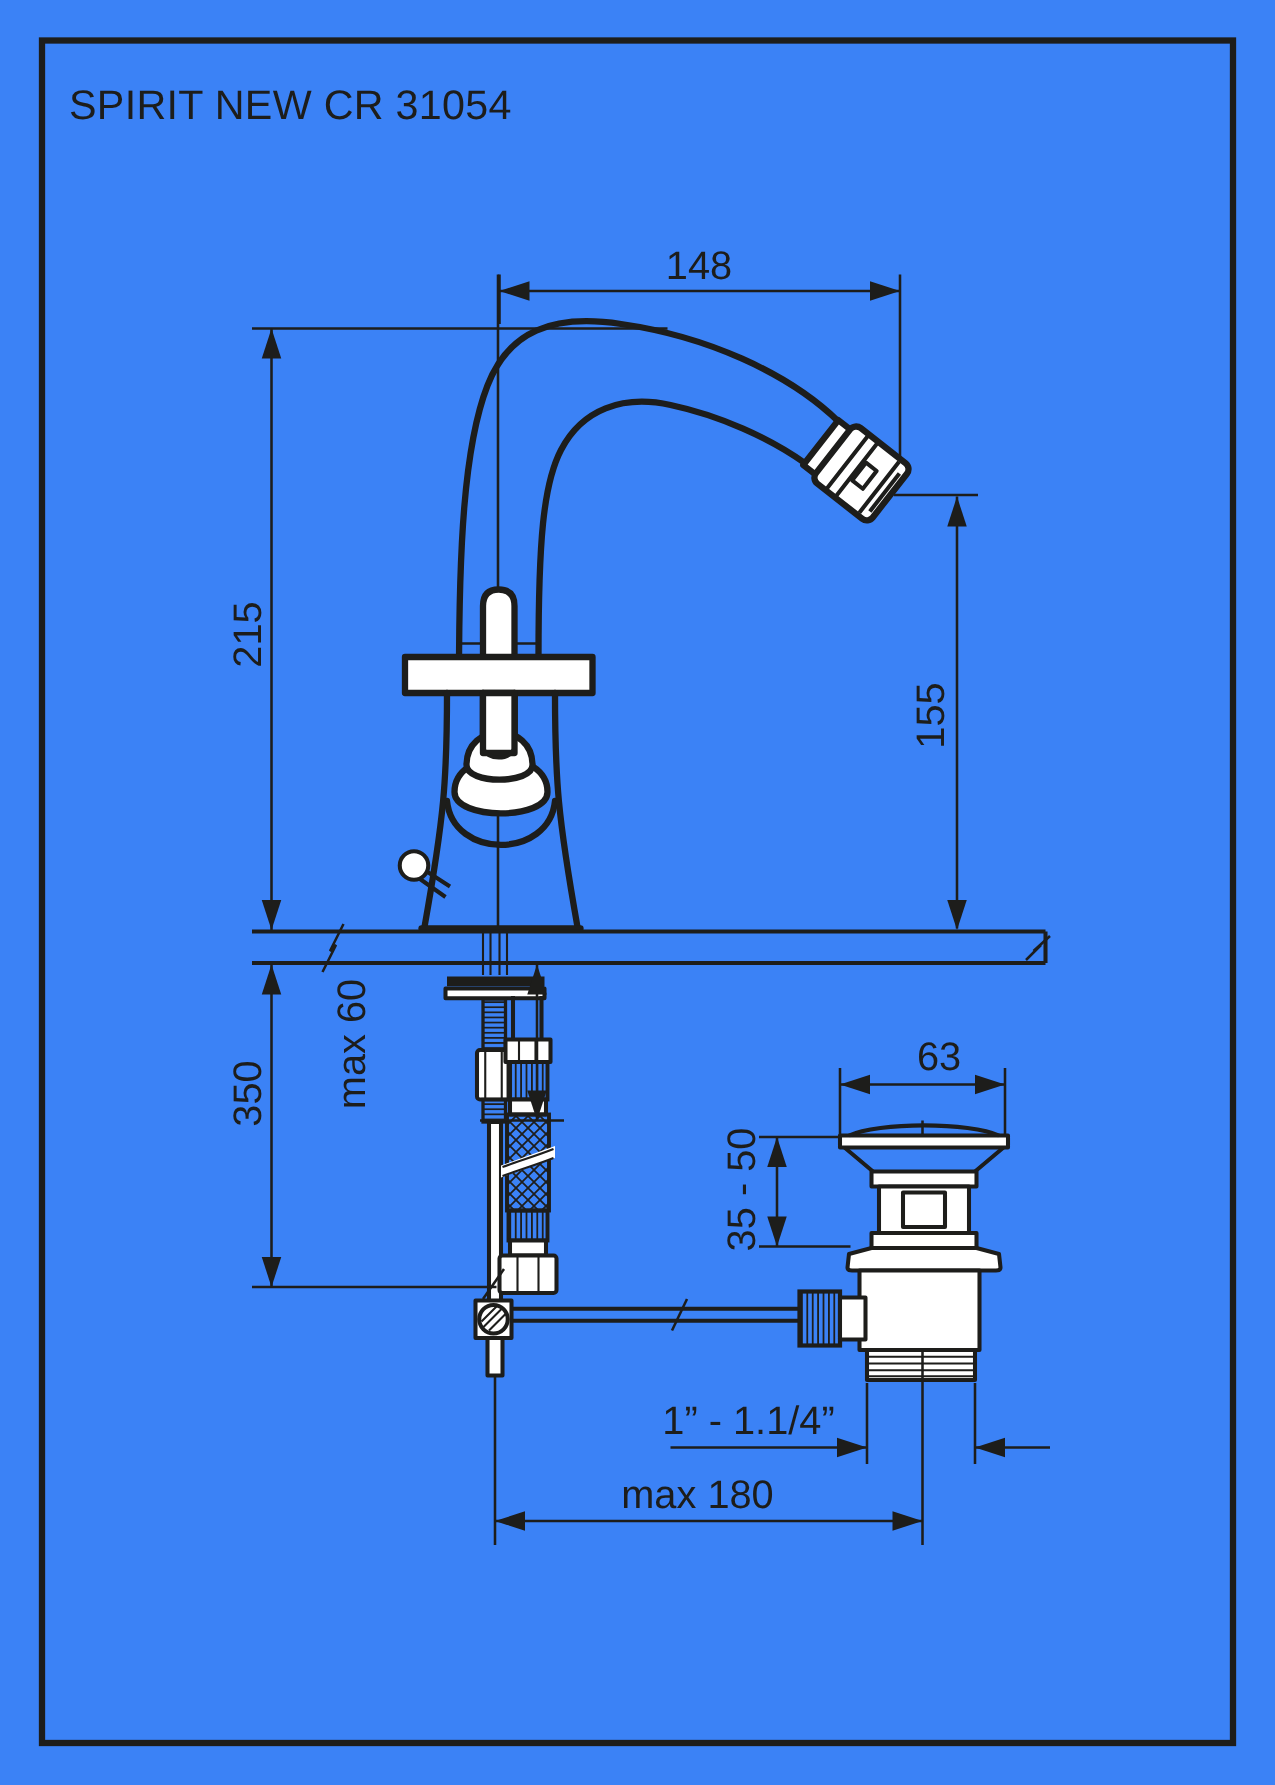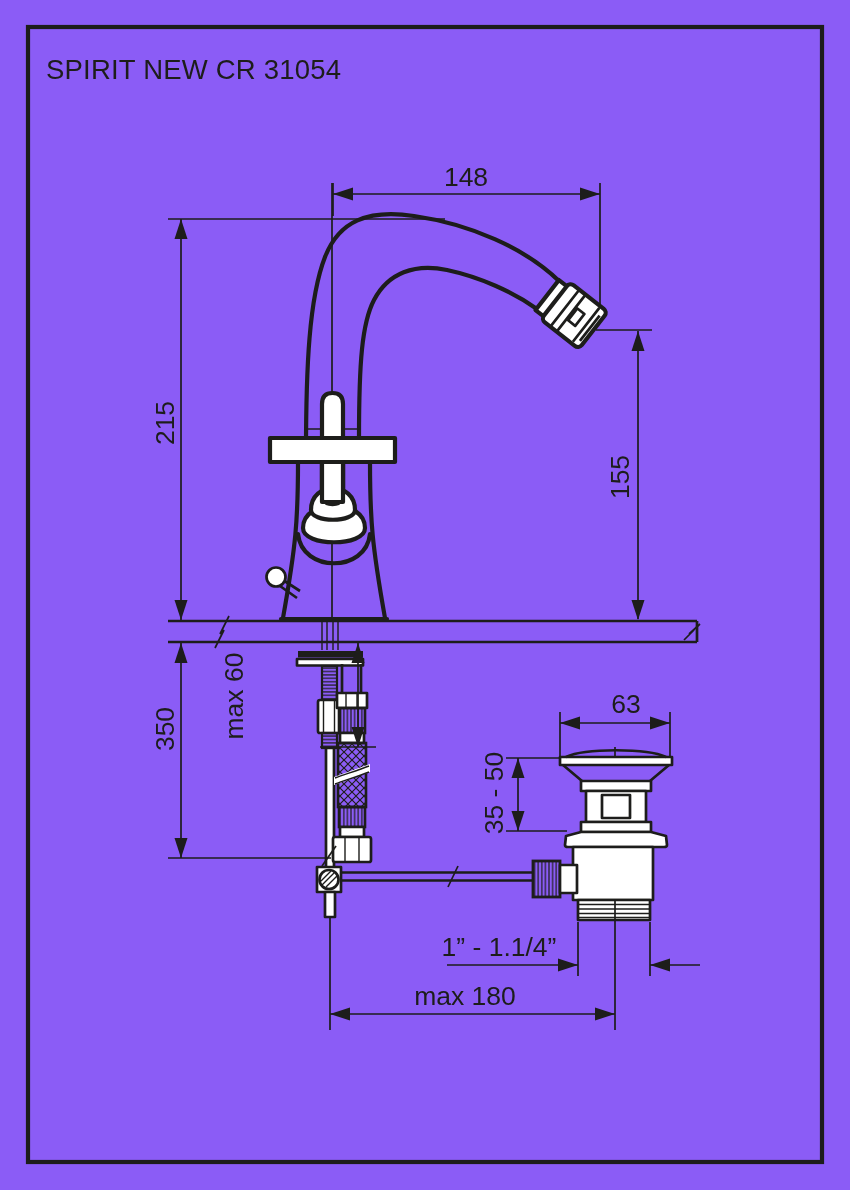--- a/index.html
+++ b/index.html
@@ -1,16 +1,16 @@
 <!DOCTYPE html>
 <html><head>
 <meta charset="utf-8">
 <style>
   html,body{margin:0;padding:0;background:#ffffff;}
-  .page{position:relative;width:850px;height:1190px;background:#8b5cf6;overflow:hidden;}
+  .page{position:relative;width:850px;height:1190px;background:#3b82f6;overflow:hidden;}
   svg{position:absolute;left:0;top:0;}
   text{font-family:"Liberation Sans","DejaVu Sans",sans-serif;fill:#1d1d1b;}
   .dimtxt{font-size:26.5px;}
   .titletxt{font-size:27.5px;letter-spacing:0.2px;}
   .thick{stroke:#1d1d1b;stroke-width:4.2;fill:none;stroke-linecap:round;stroke-linejoin:round;}
   .thickf{stroke:#1d1d1b;stroke-width:4.2;fill:#ffffff;stroke-linejoin:round;}
   .med{stroke:#1d1d1b;stroke-width:2.7;fill:none;stroke-linejoin:round;}
   .medf{stroke:#1d1d1b;stroke-width:2.7;fill:#ffffff;stroke-linejoin:round;}
   .thin{stroke:#1d1d1b;stroke-width:1.7;fill:none;}
   .hair{stroke:#1d1d1b;stroke-width:1.4;fill:none;}

